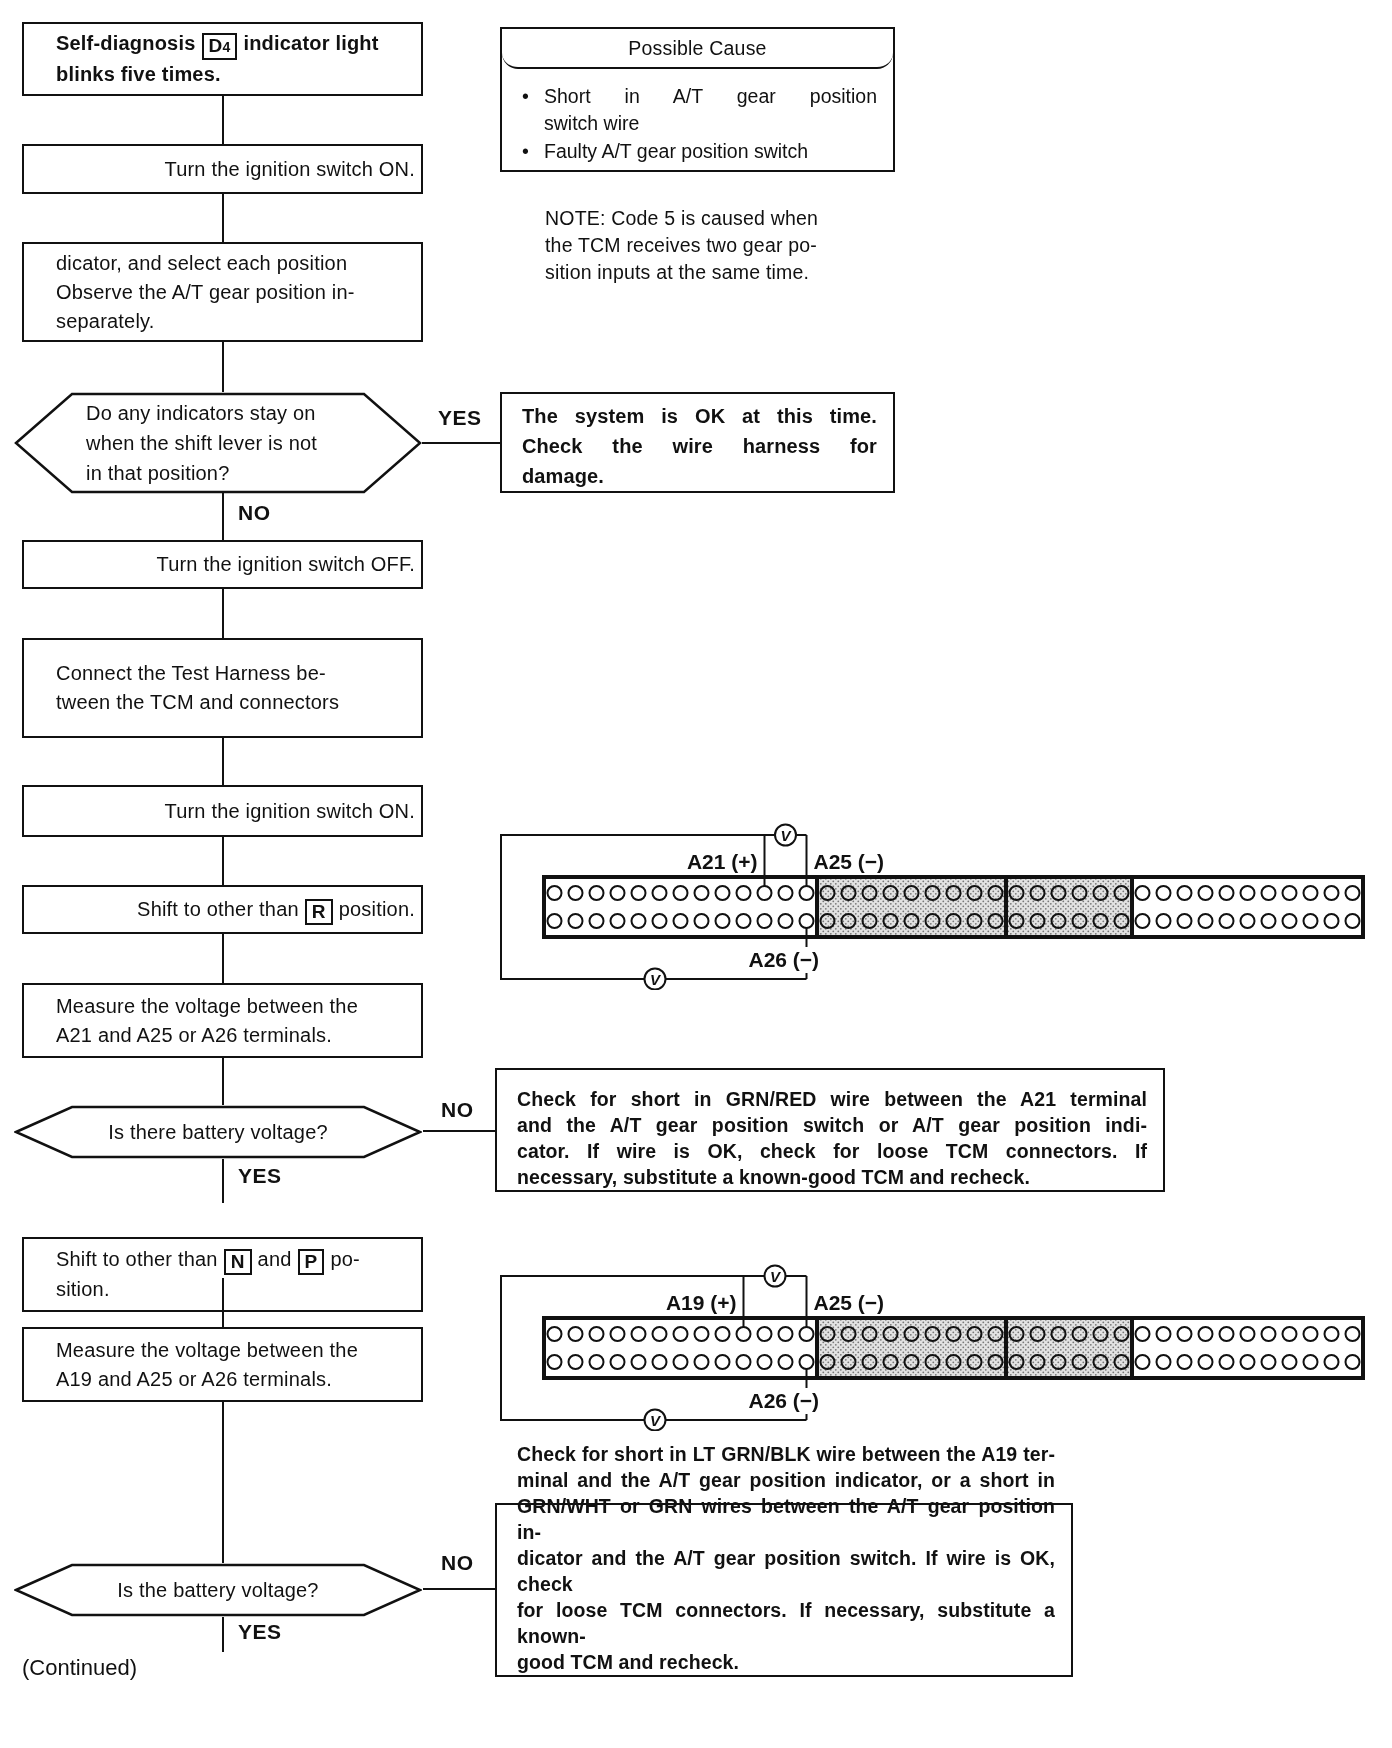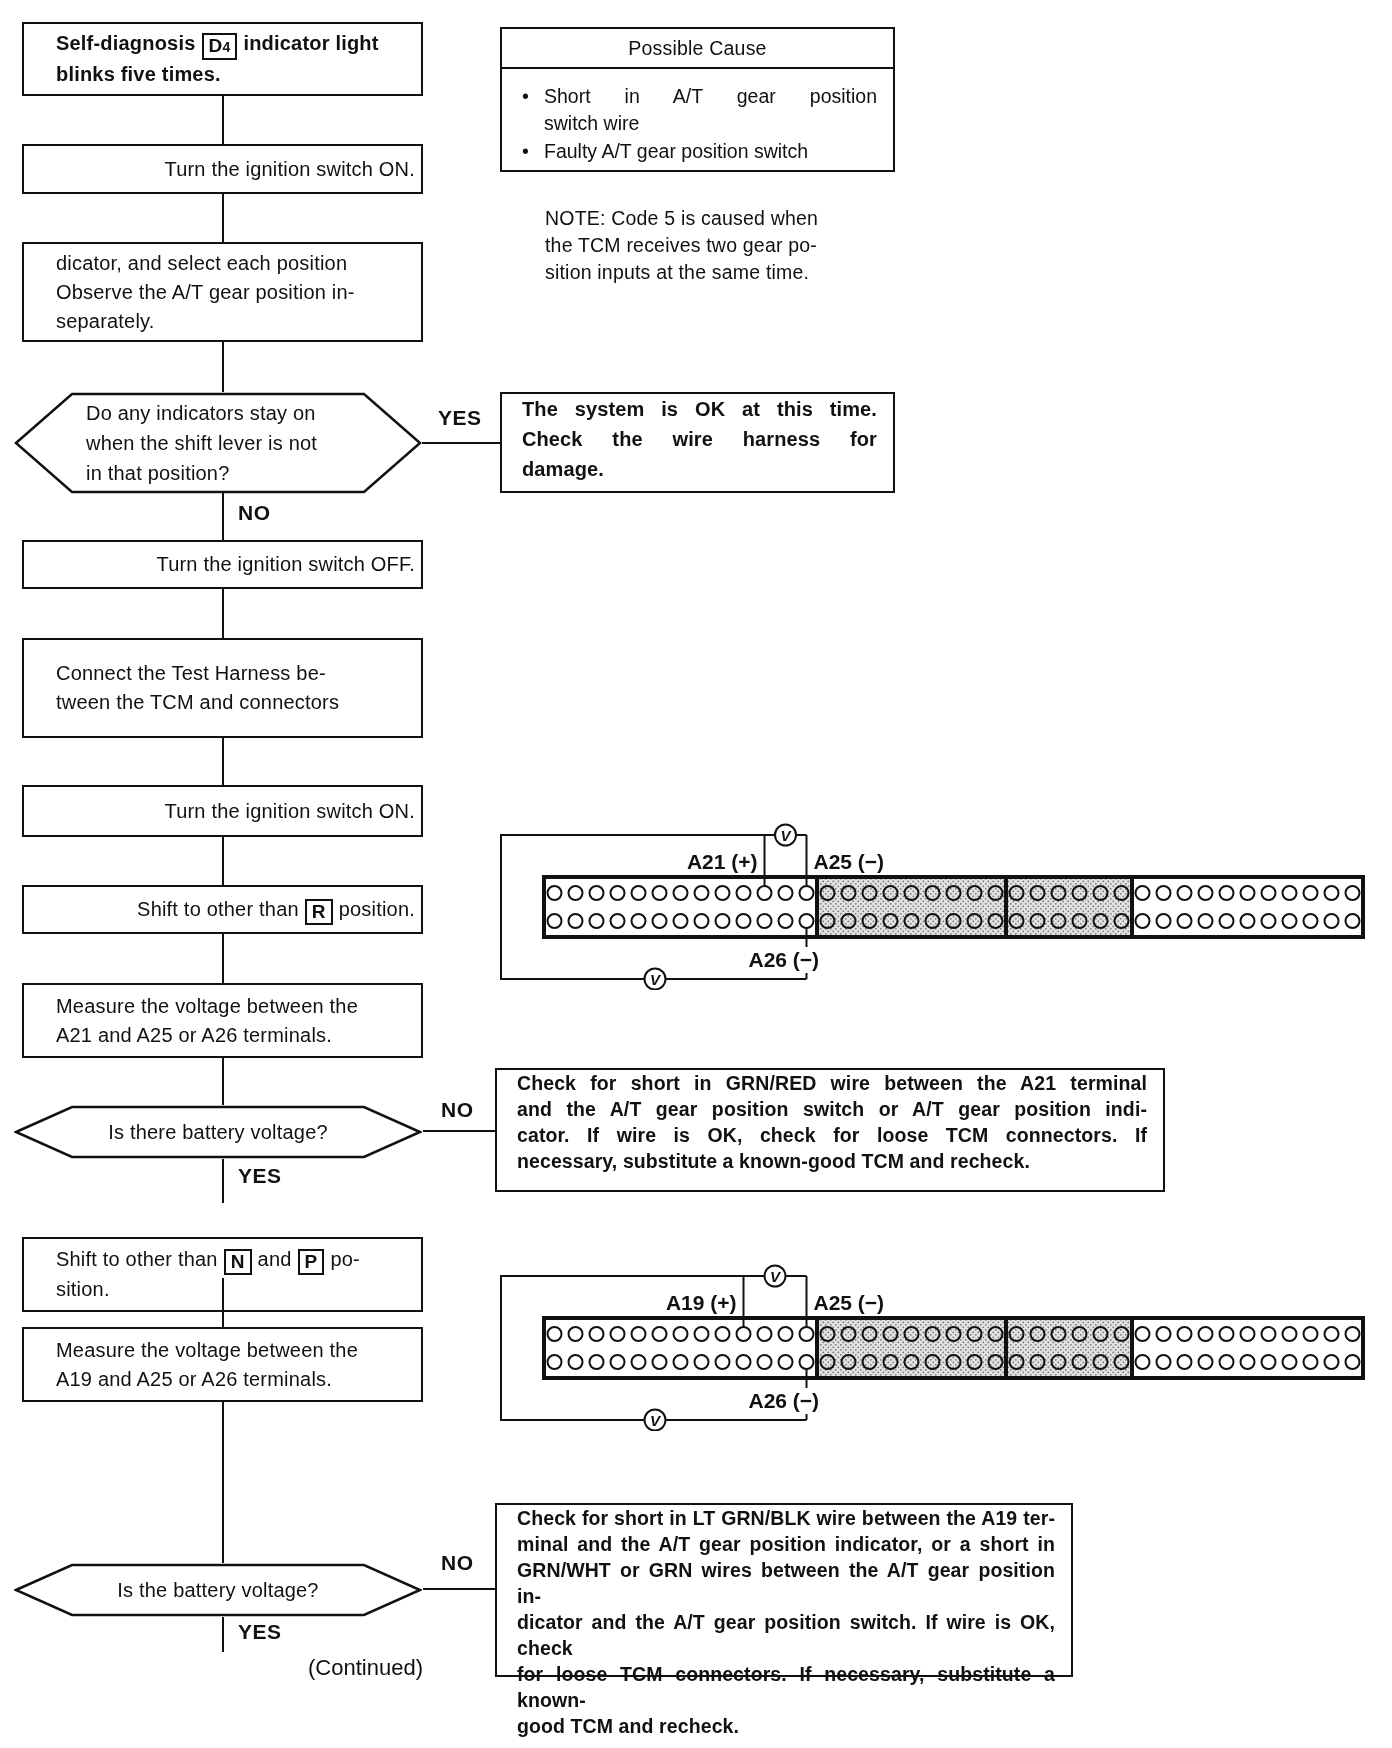--- a/index.html
+++ b/index.html
@@ -10,21 +10,21 @@
   .fbox {
     position:absolute; border:2.5px solid #111; background:#fff;
     box-sizing:border-box; display:flex; flex-direction:column; justify-content:center;
     font-size:20px; line-height:29px; letter-spacing:0.2px;
   }
   .fbox.pad { padding-left:32px; padding-right:10px; }
   .fbox.ctr { align-items:flex-end; text-align:center; padding-left:6px; padding-right:6px; }
   .fbox.bold { font-weight:bold; }
   .result {
     position:absolute; border:2.5px solid #111; background:#fff; box-sizing:border-box;
-    display:flex; flex-direction:column; justify-content:flex-start;
+    display:flex; flex-direction:column; justify-content:flex-end;
     font-weight:bold; font-size:19.5px; line-height:26px; letter-spacing:0.1px;
     padding-left:20px; padding-right:16px;
   }
   .result.lh30 { line-height:30px; font-size:20px; }
   .jl { text-align:justify; text-align-last:justify; }
   .vline { position:absolute; width:2px; background:#111; }
   .hline { position:absolute; height:2px; background:#111; }
   .branch { position:absolute; font-size:21px; font-weight:600; letter-spacing:0.5px; }
   .hexwrap { position:absolute; }
   .hexwrap svg { position:absolute; left:0; top:0; }
@@ -36,28 +36,28 @@
   .hextext.pad { padding-left:72px; }
   .hextext.ctr { align-items:center; text-align:center; }
   .keybox {
     display:inline-block; border:2px solid #111; padding:0 5px; margin:0 6px;
     font-weight:bold; line-height:22px; font-size:19px; vertical-align:-2px; background:#fff;
   }
   .ksub { font-size:14px; }
   .pcbox { position:absolute; border:2.5px solid #111; background:#fff; box-sizing:border-box; }
   .pchead {
     height:38px; border-bottom:2px solid #111; display:flex; align-items:center; justify-content:center;
-    font-size:19.5px; letter-spacing:0.2px;
+    font-size:19.5px; letter-spacing:0.2px;border-radius:16px;
   }
   .pcbody { padding:14px 16px 8px 20px; font-size:19.5px; line-height:27px; }
   .pc-item { display:flex; margin-bottom:1px; }
   .pc-bullet { width:22px; flex:0 0 22px; }
   .pc-text { flex:1; }
   .notetext { position:absolute; font-size:19.5px; line-height:27px; letter-spacing:0.2px; }
-  .continued { position:absolute; font-size:22px; text-align:right; }
+  .continued { position:absolute; font-size:22px; text-align:left; }
   .connsvg { position:absolute; }
 </style>
 </head>
 <body>
 
 <div id="canvas">
 
   <div class="fbox pad bold" style="left:22px; top:22px; width:401px; height:74px;">
     <div>
       <span>Self-diagnosis</span><span class="keybox"><span>D</span><span class="ksub">4</span></span><span>indicator light</span>

